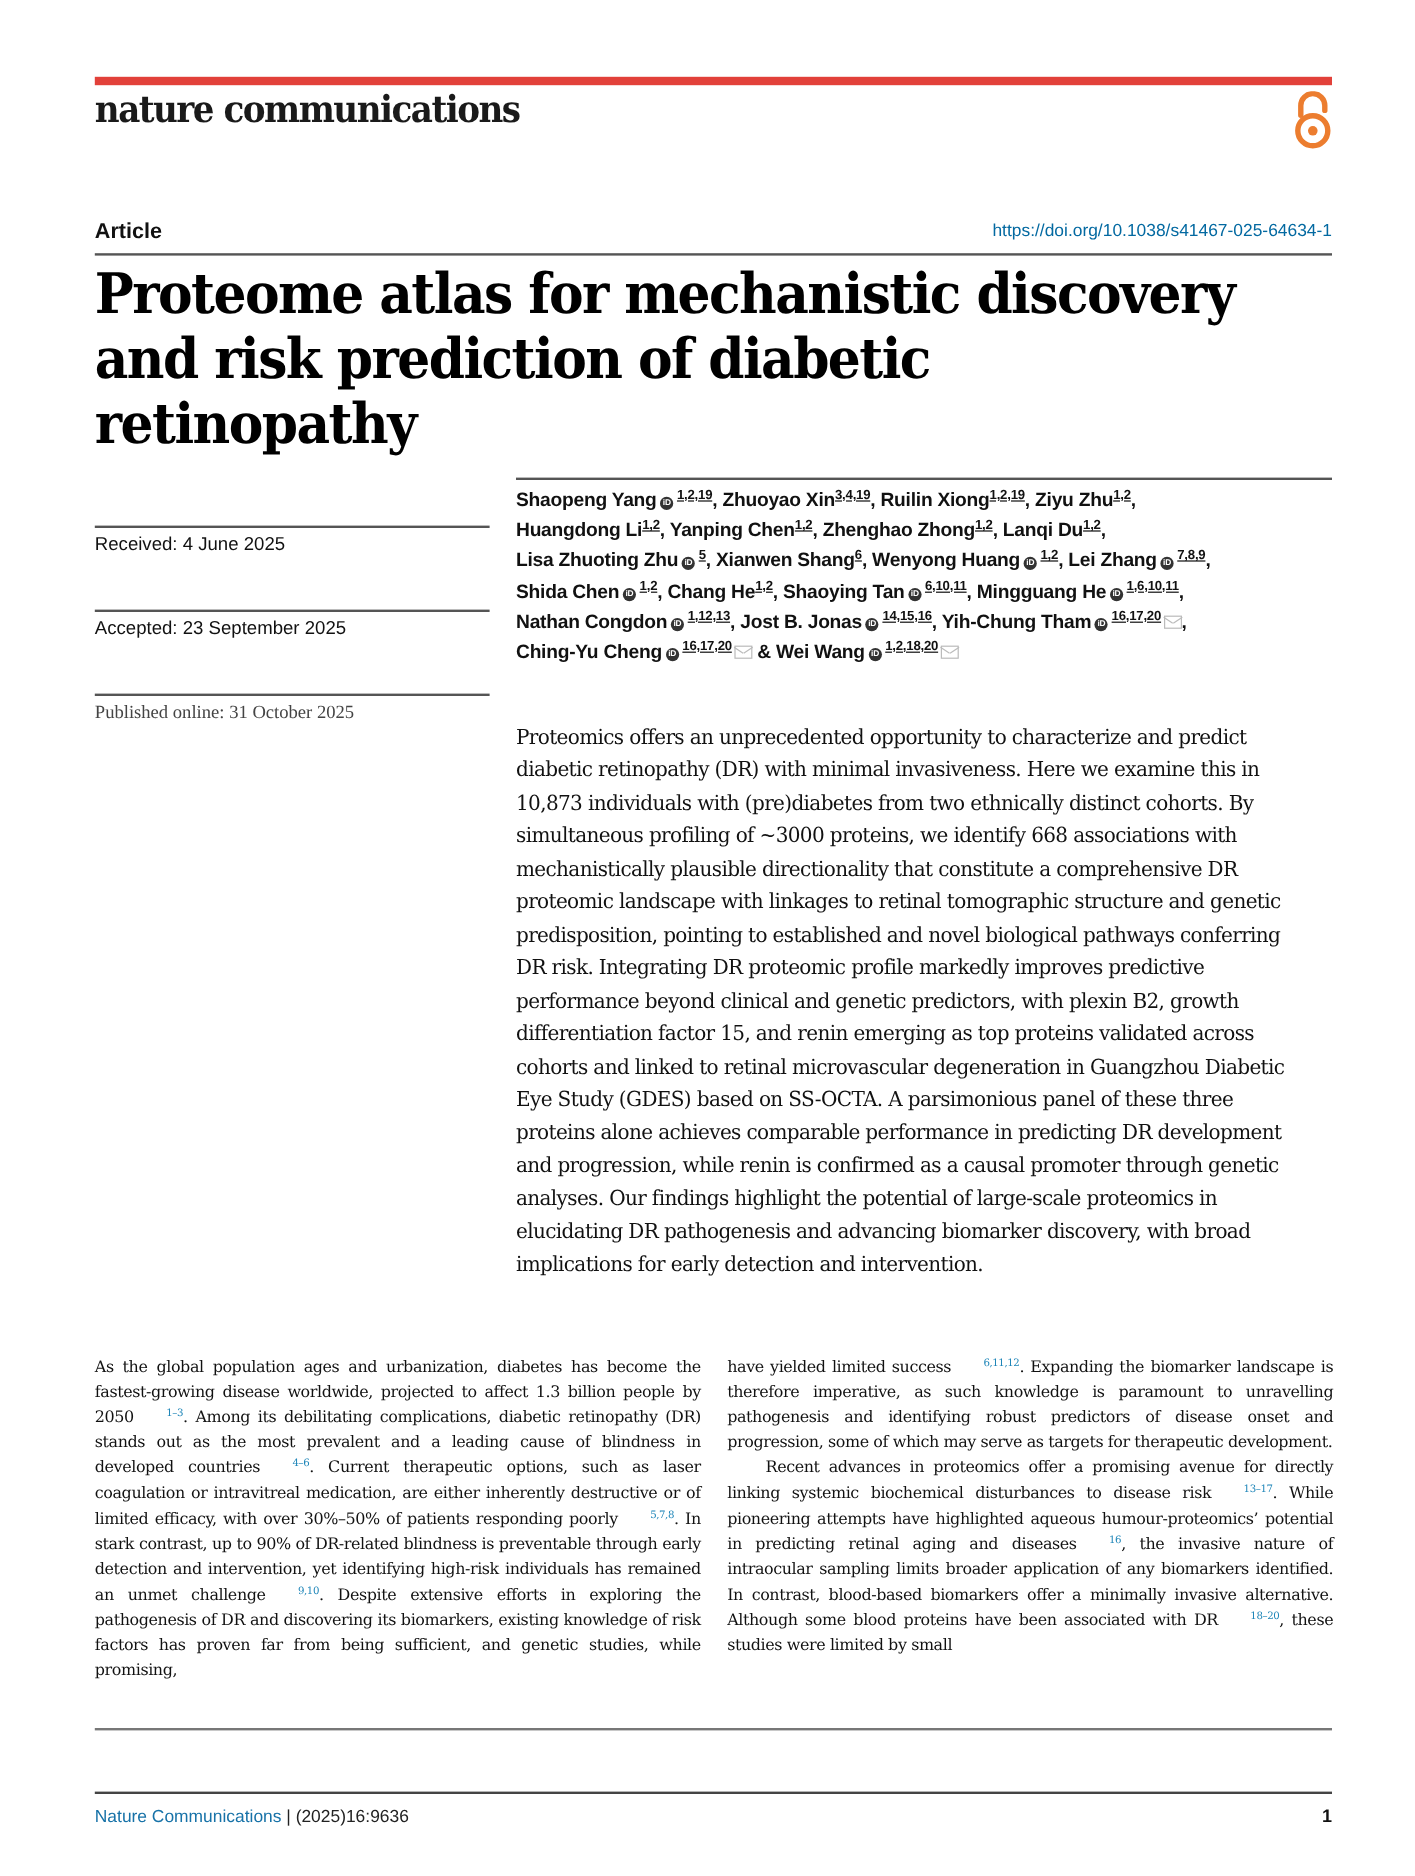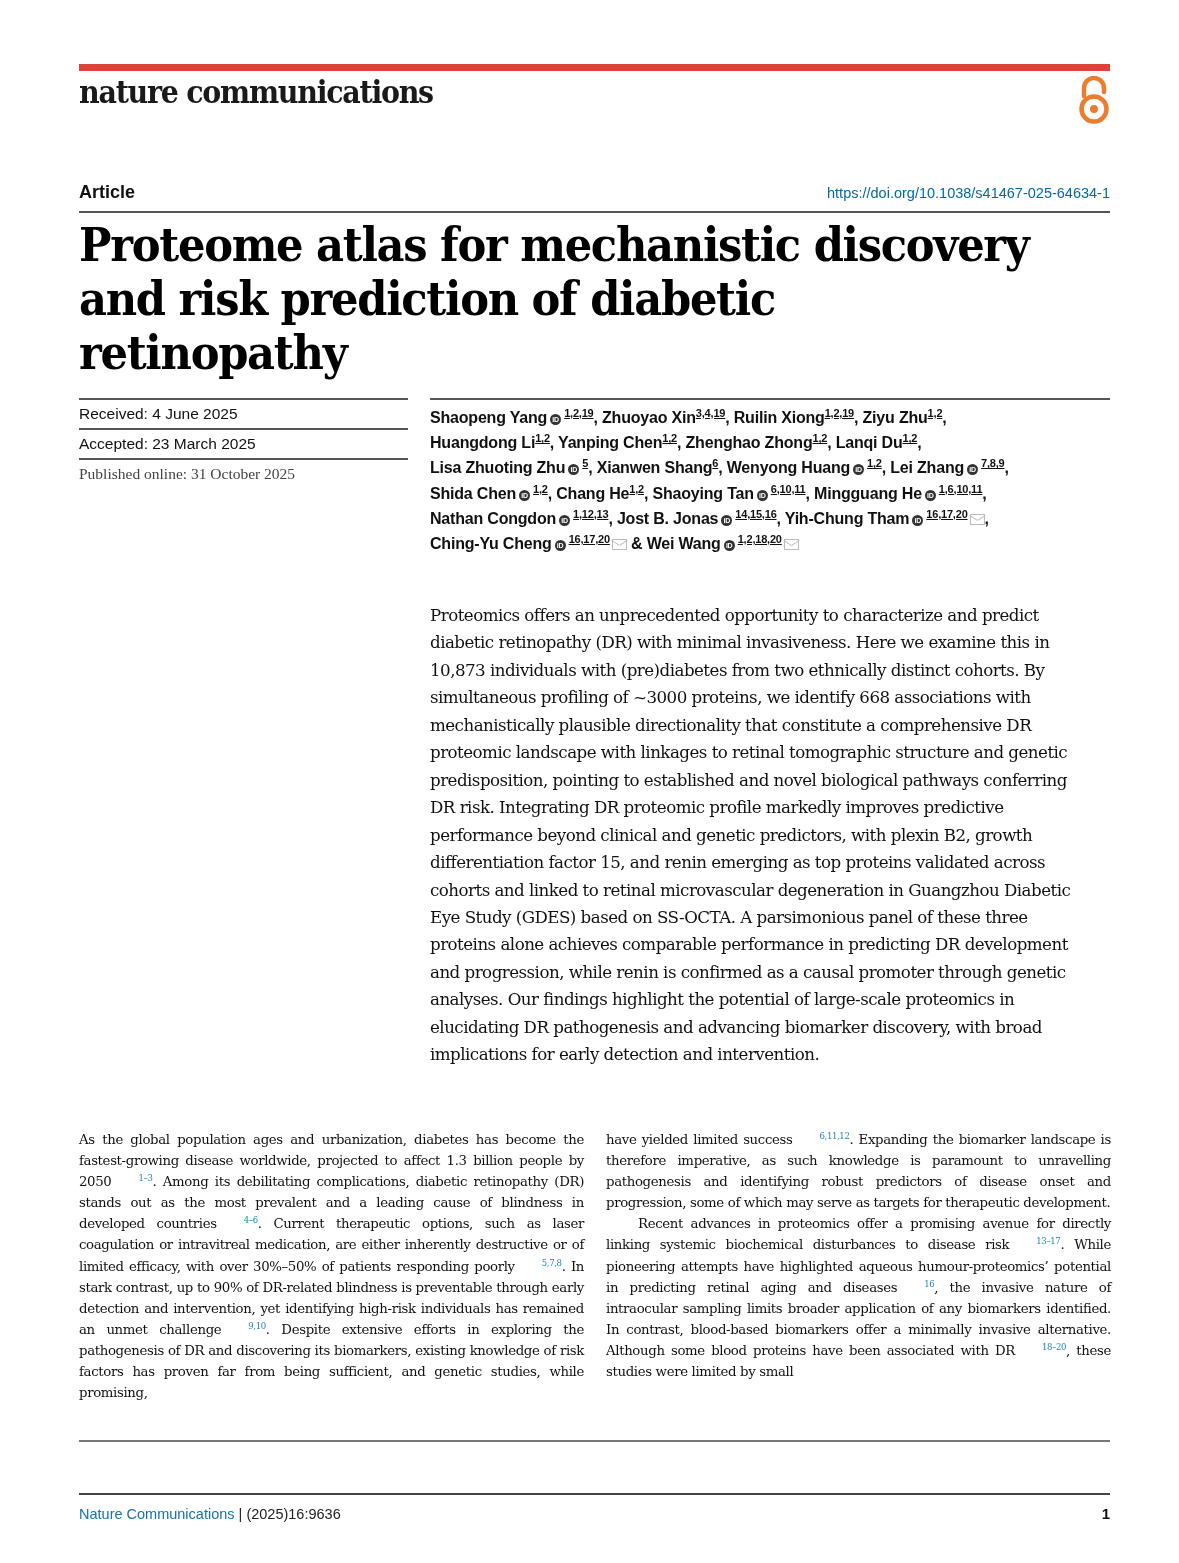--- a/index.html
+++ b/index.html
@@ -9,21 +9,21 @@
   .top-bar { position: absolute; left: 0; top: 64px; width: 1031px; height: 7px; background: #e2413a; }
   .journal-name { position: absolute; left: 0; top: 74px; font-family: "DejaVu Serif", serif; font-size: 31px; letter-spacing: -1.4px; color: #1a1a1a; font-weight: 600; transform: scaleX(0.92); transform-origin: left center; }
   .oa-icon { position: absolute; right: -2px; top: 76px; width: 36px; height: 50px; }
 
   .article-type { position: absolute; left: 0; top: 182px; font-family: "Liberation Sans", sans-serif; font-weight: bold; font-size: 18px; color: #111; }
   .doi-link { position: absolute; right: 0; top: 185px; font-family: "Liberation Sans", sans-serif; font-size: 14.5px; color: #0369a1; text-decoration: none; }
   .rule-title { position: absolute; left: 0; top: 211px; width: 1031px; height: 2px; background: #555; }
   .title { position: absolute; left: 0; top: 218px; margin: 0; width: 1040px; font-family: "DejaVu Serif", serif; font-weight: bold; font-size: 46.5px; line-height: 54px; letter-spacing: -1.4px; color: #000; transform: scaleX(0.93); transform-origin: left top; }
 
   .dates { position: absolute; left: 0; top: 398px; width: 329px; }
-  .date-row { border-top: 2px solid #555; height: 30px; box-sizing: border-box; display: flex; align-items: center; font-family: "Liberation Sans", sans-serif; font-size: 15.5px; color: #111; }
+  .date-row { border-top: 2px solid #555; height: 30px; box-sizing: border-box; display: flex; align-items: center; font-family: "Liberation Sans", sans-serif; font-size: 15.5px; color: #111; margin-top: 40px; }
   .date-row.published { font-family: "Liberation Serif", serif; color: #444; font-size: 15.5px; }
   .date-row.last { border-bottom: 2px solid #555; }
   .cfu-icon { width: 20px; height: 20px; margin-right: 4px; background: #e6e6e6; display: inline-flex; align-items: center; justify-content: center; }
 
   .authors-rule { position: absolute; left: 351px; top: 398px; width: 680px; height: 2px; background: #555; }
   .authors { position: absolute; left: 351px; top: 405px; width: 690px; font-family: "Liberation Sans", sans-serif; font-weight: bold; font-size: 16px; line-height: 25.2px; color: #111; letter-spacing: -0.2px; }
   .authors sup { font-size: 11px; line-height: 0; vertical-align: 6px; text-decoration: underline; }
   .orcid { display: inline-block; width: 11px; height: 11px; border-radius: 50%; background: #333; color: #fff; font-size: 7px; line-height: 11px; text-align: center; margin: 0 3px 0 3px; vertical-align: 1px; font-weight: bold; }
   .mail { display: inline-block; width: 15px; height: 11px; border: 1px solid #bbb; position: relative; vertical-align: -1px; margin-left: 2px; box-sizing: border-box; }
   .mail::before, .mail::after { content: ""; position: absolute; top: 0; width: 9px; height: 1px; background: #bbb; }
@@ -58,21 +58,21 @@
     <circle cx="18" cy="33" r="4" fill="#ec7d2f"></circle>
   </svg>
 
   <div class="article-type">Article</div>
   <a class="doi-link" href="#">https://doi.org/10.1038/s41467-025-64634-1</a>
   <div class="rule-title"></div>
   <h1 class="title">Proteome atlas for mechanistic discovery and risk prediction of diabetic retinopathy</h1>
 
   <div class="dates">
     <div class="date-row">Received: 4 June 2025</div>
-    <div class="date-row">Accepted: 23 March 2025</div>
+    <div class="date-row">Accepted: 23 September 2025</div>
     <div class="date-row published">Published online: 31 October 2025</div>
   </div>
 
   <div class="authors-rule"></div>
   <div class="authors" id="authors"><span><span>Shaopeng Yang</span><span class="orcid">iD</span><sup>1,2,19</sup></span>, <span><span>Zhuoyao Xin</span><sup>3,4,19</sup></span>, <span><span>Ruilin Xiong</span><sup>1,2,19</sup></span>, <span><span>Ziyu Zhu</span><sup>1,2</sup></span>, <br><span><span>Huangdong Li</span><sup>1,2</sup></span>, <span><span>Yanping Chen</span><sup>1,2</sup></span>, <span><span>Zhenghao Zhong</span><sup>1,2</sup></span>, <span><span>Lanqi Du</span><sup>1,2</sup></span>, <br><span><span>Lisa Zhuoting Zhu</span><span class="orcid">iD</span><sup>5</sup></span>, <span><span>Xianwen Shang</span><sup>6</sup></span>, <span><span>Wenyong Huang</span><span class="orcid">iD</span><sup>1,2</sup></span>, <span><span>Lei Zhang</span><span class="orcid">iD</span><sup>7,8,9</sup></span>, <br><span><span>Shida Chen</span><span class="orcid">iD</span><sup>1,2</sup></span>, <span><span>Chang He</span><sup>1,2</sup></span>, <span><span>Shaoying Tan</span><span class="orcid">iD</span><sup>6,10,11</sup></span>, <span><span>Mingguang He</span><span class="orcid">iD</span><sup>1,6,10,11</sup></span>, <br><span><span>Nathan Congdon</span><span class="orcid">iD</span><sup>1,12,13</sup></span>, <span><span>Jost B. Jonas</span><span class="orcid">iD</span><sup>14,15,16</sup></span>, <span><span>Yih-Chung Tham</span><span class="orcid">iD</span><sup>16,17,20</sup><span class="mail"></span></span>, <br><span><span>Ching-Yu Cheng</span><span class="orcid">iD</span><sup>16,17,20</sup><span class="mail"></span></span> <span>&amp; </span><span><span>Wei Wang</span><span class="orcid">iD</span><sup>1,2,18,20</sup><span class="mail"></span></span></div>
 
   <p class="abstract">Proteomics offers an unprecedented opportunity to characterize and predict diabetic retinopathy (DR) with minimal invasiveness. Here we examine this in 10,873 individuals with (pre)diabetes from two ethnically distinct cohorts. By simultaneous profiling of ~3000 proteins, we identify 668 associations with mechanistically plausible directionality that constitute a comprehensive DR proteomic landscape with linkages to retinal tomographic structure and genetic predisposition, pointing to established and novel biological pathways conferring DR risk. Integrating DR proteomic profile markedly improves predictive performance beyond clinical and genetic predictors, with plexin B2, growth differentiation factor 15, and renin emerging as top proteins validated across cohorts and linked to retinal microvascular degeneration in Guangzhou Diabetic Eye Study (GDES) based on SS-OCTA. A parsimonious panel of these three proteins alone achieves comparable performance in predicting DR development and progression, while renin is confirmed as a causal promoter through genetic analyses. Our findings highlight the potential of large-scale proteomics in elucidating DR pathogenesis and advancing biomarker discovery, with broad implications for early detection and intervention.</p>
 
   <p class="col left" id="col-left"><span>As the global population ages and urbanization, diabetes has become the fastest-growing disease worldwide, projected to affect 1.3 billion people by 2050</span><sup class="cite">1–3</sup><span>. Among its debilitating complications, diabetic retinopathy (DR) stands out as the most prevalent and a leading cause of blindness in developed countries</span><sup class="cite">4–6</sup><span>. Current therapeutic options, such as laser coagulation or intravitreal medication, are either inherently destructive or of limited efficacy, with over 30%–50% of patients responding poorly</span><sup class="cite">5,7,8</sup><span>. In stark contrast, up to 90% of DR-related blindness is preventable through early detection and intervention, yet identifying high-risk individuals has remained an unmet challenge</span><sup class="cite">9,10</sup><span>. Despite extensive efforts in exploring the pathogenesis of DR and discovering its biomarkers, existing knowledge of risk factors has proven far from being sufficient, and genetic studies, while promising,</span></p>
   <p class="col right">

